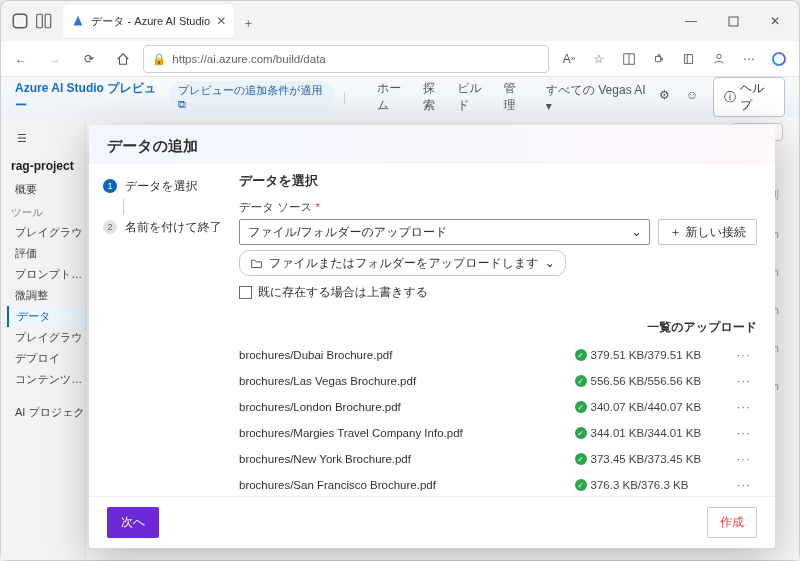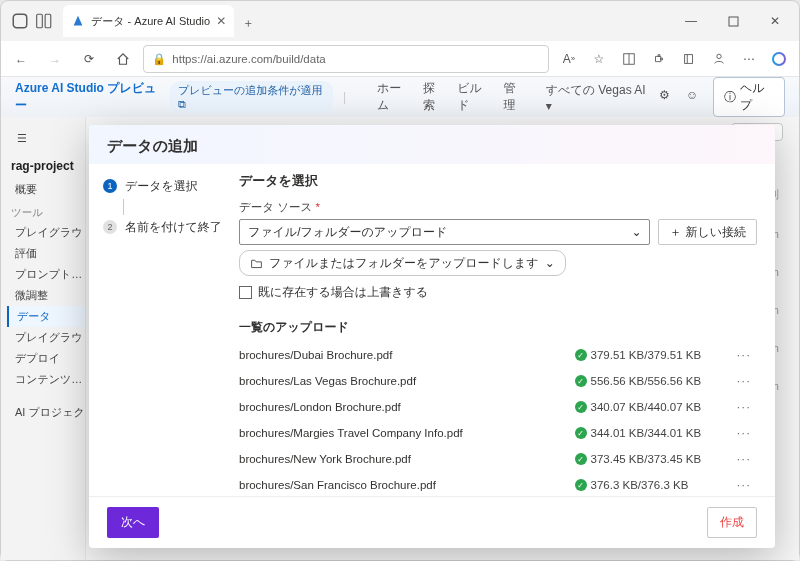--- a/index.html
+++ b/index.html
@@ -59,21 +59,21 @@
 .form { flex: 1; padding: 8px 18px 12px 4px; overflow-y: auto; }
 .sect-title { font-weight: 600; font-size: 13px; margin-bottom: 10px; }
 .flabel { font-size: 11.5px; color: #444; margin-bottom: 4px; }
 .flabel .req { color: #d13438; }
 .selrow { display: flex; gap: 8px; margin-bottom: 5px; }
 .selectbox { flex: 1; height: 26px; border: 1px solid #8a8a8a; border-radius: 2px; display: flex; align-items: center; justify-content: space-between; padding: 0 8px; font-size: 12px; background: #fff; }
 .btn-sm { height: 26px; border: 1px solid #c8c8c8; background: #fff; border-radius: 2px; padding: 0 10px; display: flex; align-items: center; gap: 4px; font-size: 12px; cursor: pointer; }
 .uploadbtn { height: 26px; border: 1px solid #c8c8c8; border-radius: 10px; background: #fff; display: inline-flex; align-items: center; gap: 6px; padding: 0 10px; font-size: 12px; margin-bottom: 8px; }
 .chkrow { display: flex; align-items: center; gap: 6px; font-size: 12px; margin-bottom: 10px; }
 .chk { width: 13px; height: 13px; border: 1px solid #666; background: #fff; }
-.subhead { font-weight: 600; font-size: 12px; margin: 18px 0 6px; }
+.subhead { font-weight: 600; font-size: 12px; margin: 18px 0 6px; text-align: right; }
 .file { display: flex; align-items: center; height: 26px; font-size: 11.5px; color: #444; }
 .file .name { flex: 1; padding-right: 8px; color: #323130; }
 .file .ok { width: 12px; height: 12px; border-radius: 50%; background: #2da44e; display: inline-flex; align-items: center; justify-content: center; color: #fff; font-size: 8px; margin-right: 4px; }
 .file .size { width: 140px; color: #444; }
 .file .dots { color: #666; padding: 0 6px; letter-spacing: 1px; }
 
 .dlg-foot { padding: 10px 18px; display: flex; gap: 8px; border-top: 1px solid #eee; }
 .spacer { flex: 1; }
 .btn-primary { background: #6d28d9; color: #fff; border: none; border-radius: 2px; padding: 6px 14px; font-size: 12px; cursor: pointer; }
 .btn-def { background: #fff; border: 1px solid #c8c8c8; border-radius: 2px; padding: 6px 12px; font-size: 12px; cursor: pointer; }

